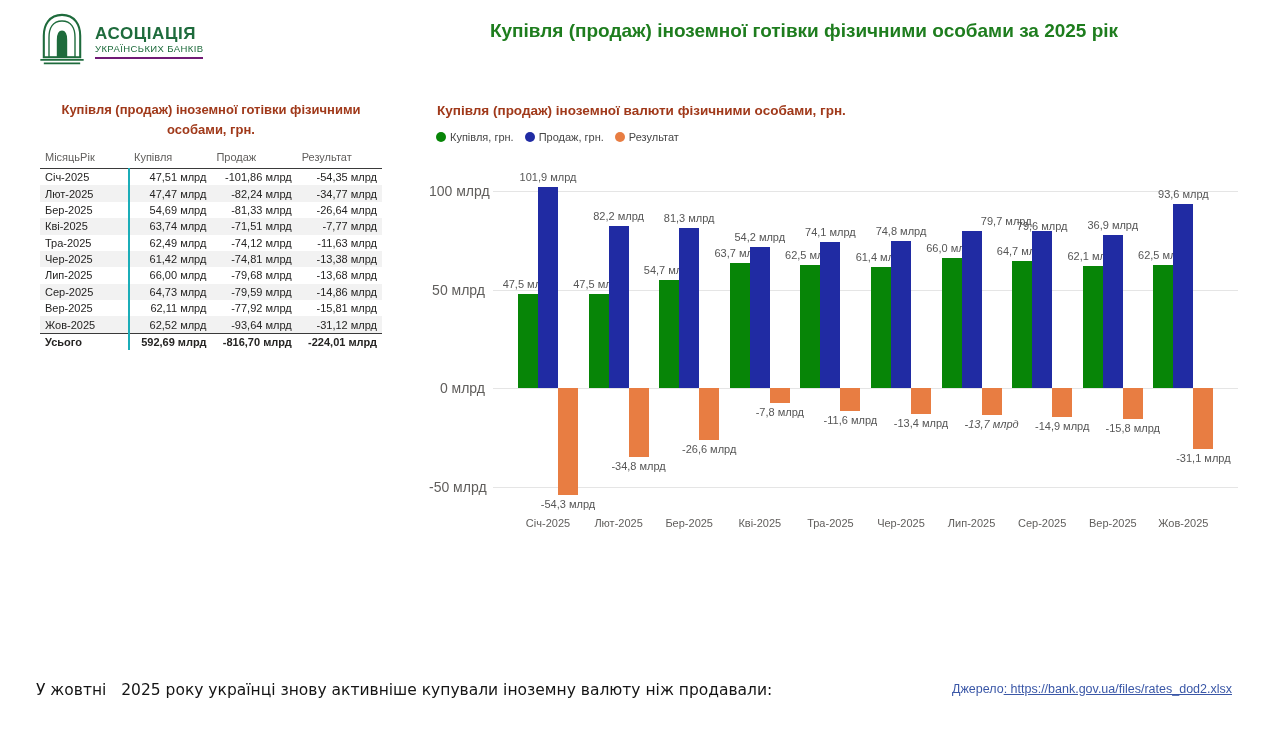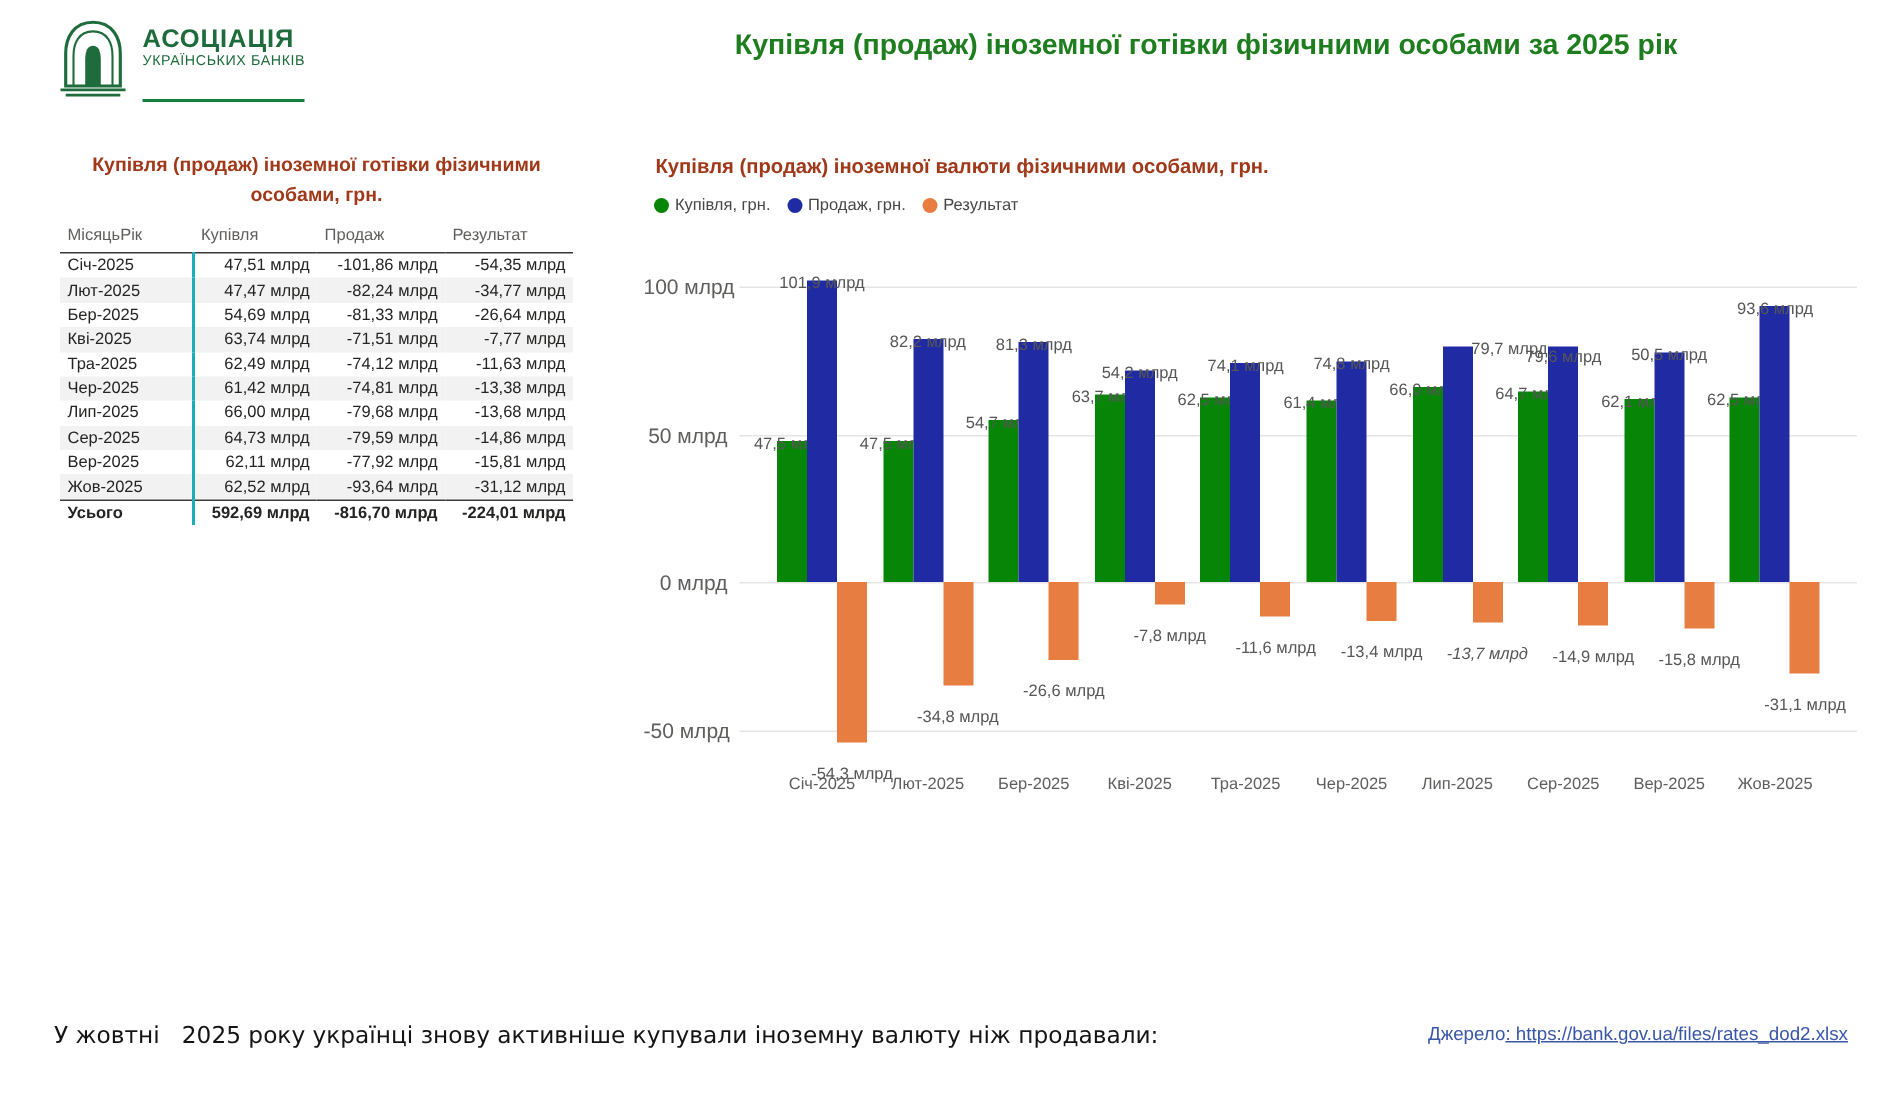--- a/index.html
+++ b/index.html
@@ -1,20 +1,20 @@
 <!DOCTYPE html>
 <html><head>
 <meta charset="utf-8">
 <style>
   html,body { margin:0; padding:0; background:#fff; font-family:"Liberation Sans",sans-serif; }
   .page { position:relative; width:1266px; height:729px; background:#ffffff; overflow:hidden; }
 
   
   .logo { position:absolute; left:36px; top:12px; display:flex; align-items:center; gap:7px; }
-  .logo-text { border-bottom:2px solid #15803d; padding-bottom:20px; }
+  .logo-text { border-bottom:2px solid #701a75; padding-bottom:3px; }
   .logo-l1 { font-size:17px; font-weight:bold; color:#1E6B3C; letter-spacing:0.6px; line-height:1.05; }
   .logo-l2 { font-size:9.5px; color:#1E6B3C; letter-spacing:0.4px; }
 
   
   .main-title { position:absolute; left:390px; right:48px; top:20px; text-align:center;
                 font-size:19px; font-weight:bold; color:#1E7D1E; }
 
   
   .tbl-panel { position:absolute; left:40px; top:100px; width:342px; }
   .tbl-title { font-size:13px; font-weight:bold; color:#A0391A; text-align:center; line-height:1.5; margin-bottom:9px; }
@@ -32,21 +32,21 @@
   .legend { position:absolute; left:436px; top:131px; display:flex; gap:11px; align-items:center;
             font-size:11px; color:#474747; }
   .legend-item { display:flex; align-items:center; }
   .legend-dot { width:10px; height:10px; border-radius:50%; margin-right:4px; }
 
   .plot { position:absolute; left:493px; top:168px; width:745px; height:352px; }
   .gridline { position:absolute; left:0; width:100%; height:1px; background:#E5E5E5; }
   .ytick { position:absolute; left:-64px; width:56px; text-align:right; font-size:14px; color:#605E5C;
            transform:translateY(-50%); white-space:nowrap; }
   .bar { position:absolute; width:20px; }
-  .bar-label { position:absolute; width:120px; text-align:center; font-size:11px; color:#565656; white-space:nowrap;margin-top:12px; }
+  .bar-label { position:absolute; width:120px; text-align:center; font-size:11px; color:#565656; white-space:nowrap; }
   .xlabel { position:absolute; top:349px; width:84px; text-align:center; font-size:11px; color:#605E5C; white-space:nowrap; }
 
   
   .note { position:absolute; left:36px; top:630px; font-size:15.5px; color:#141414; line-height:1.55;
           white-space:pre-wrap; font-family:"DejaVu Sans","Liberation Sans",sans-serif; }
   .source { position:absolute; right:34px; top:682px; font-size:12.5px; color:#3A57A7; }
   .source .link { text-decoration:underline; color:#3A57A7; }
 </style>
 </head>
 <body>
@@ -229,21 +229,21 @@
       <div class="bar" style="left: 519.2px; height: 127.459px; top: 92.541px; background: rgb(7, 133, 7);"></div>
       <div class="bar-label" style="left: 469.2px; top: 76.541px;">64,7 млрд</div>
       <div class="bar" style="left: 539.2px; height: 156.812px; top: 63.188px; background: rgb(32, 43, 163);"></div>
       <div class="bar-label" style="left: 489.2px; top: 52px;">79,6 млрд</div>
       <div class="bar" style="left: 559.2px; height: 29.353px; top: 220px; background: rgb(232, 125, 66);"></div>
       <div class="bar-label" style="left: 509.2px; top: 252.353px;">-14,9 млрд</div>
       <div class="xlabel" style="left: 507.2px;">Сер-2025</div>
       <div class="bar" style="left: 589.8px; height: 122.337px; top: 97.663px; background: rgb(7, 133, 7);"></div>
       <div class="bar-label" style="left: 539.8px; top: 81.663px;">62,1 млрд</div>
       <div class="bar" style="left: 609.8px; height: 153.463px; top: 66.537px; background: rgb(32, 43, 163);"></div>
-      <div class="bar-label" style="left: 559.8px; top: 50.537px;">50,5 млрд</div>
+      <div class="bar-label" style="left: 559.8px; top: 50.537px;">36,9 млрд</div>
       <div class="bar" style="left: 629.8px; height: 31.126px; top: 220px; background: rgb(232, 125, 66);"></div>
       <div class="bar-label" style="left: 579.8px; top: 254.126px;">-15,8 млрд</div>
       <div class="xlabel" style="left: 577.8px;">Вер-2025</div>
       <div class="bar" style="left: 660.4px; height: 123.125px; top: 96.875px; background: rgb(7, 133, 7);"></div>
       <div class="bar-label" style="left: 610.4px; top: 80.875px;">62,5 млрд</div>
       <div class="bar" style="left: 680.4px; height: 184.392px; top: 35.608px; background: rgb(32, 43, 163);"></div>
       <div class="bar-label" style="left: 630.4px; top: 19.608px;">93,6 млрд</div>
       <div class="bar" style="left: 700.4px; height: 61.267px; top: 220px; background: rgb(232, 125, 66);"></div>
       <div class="bar-label" style="left: 650.4px; top: 284.267px;">-31,1 млрд</div>
       <div class="xlabel" style="left: 648.4px;">Жов-2025</div>

